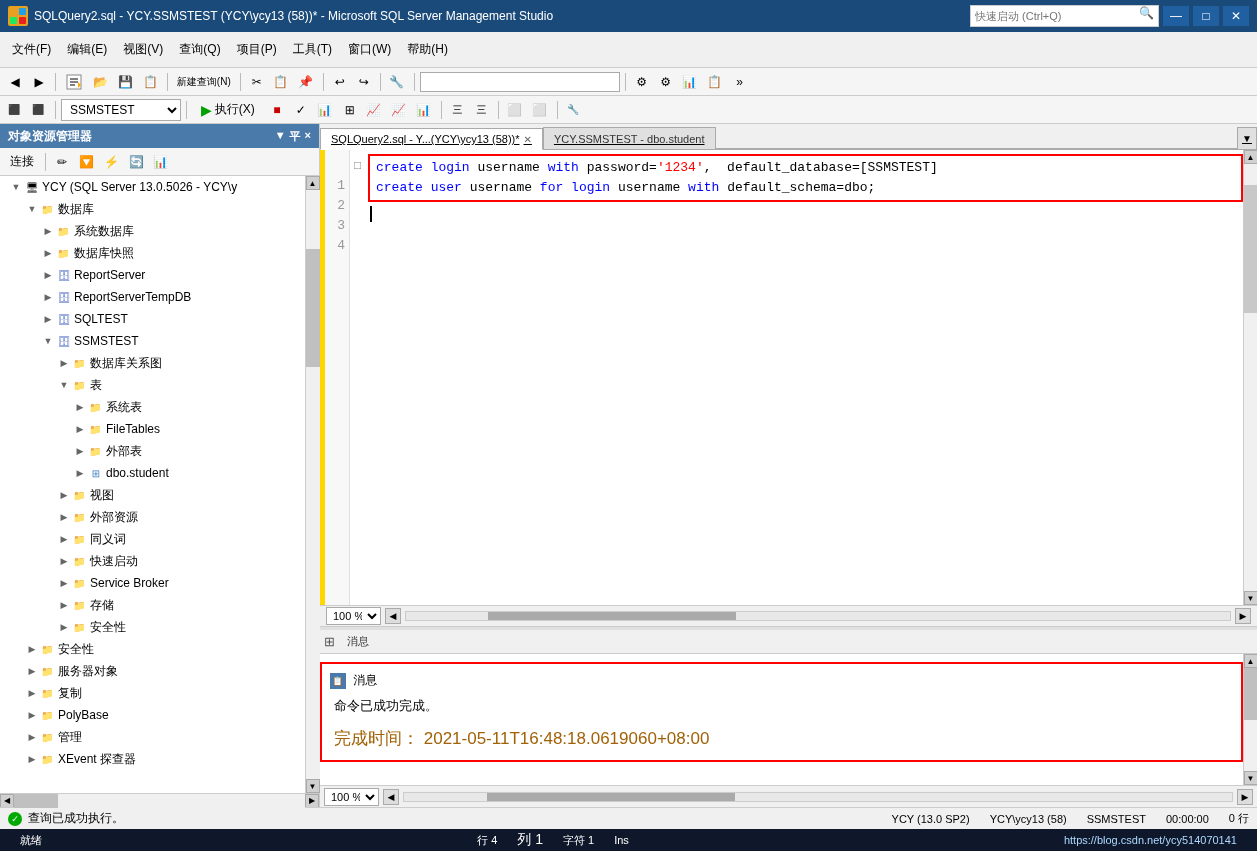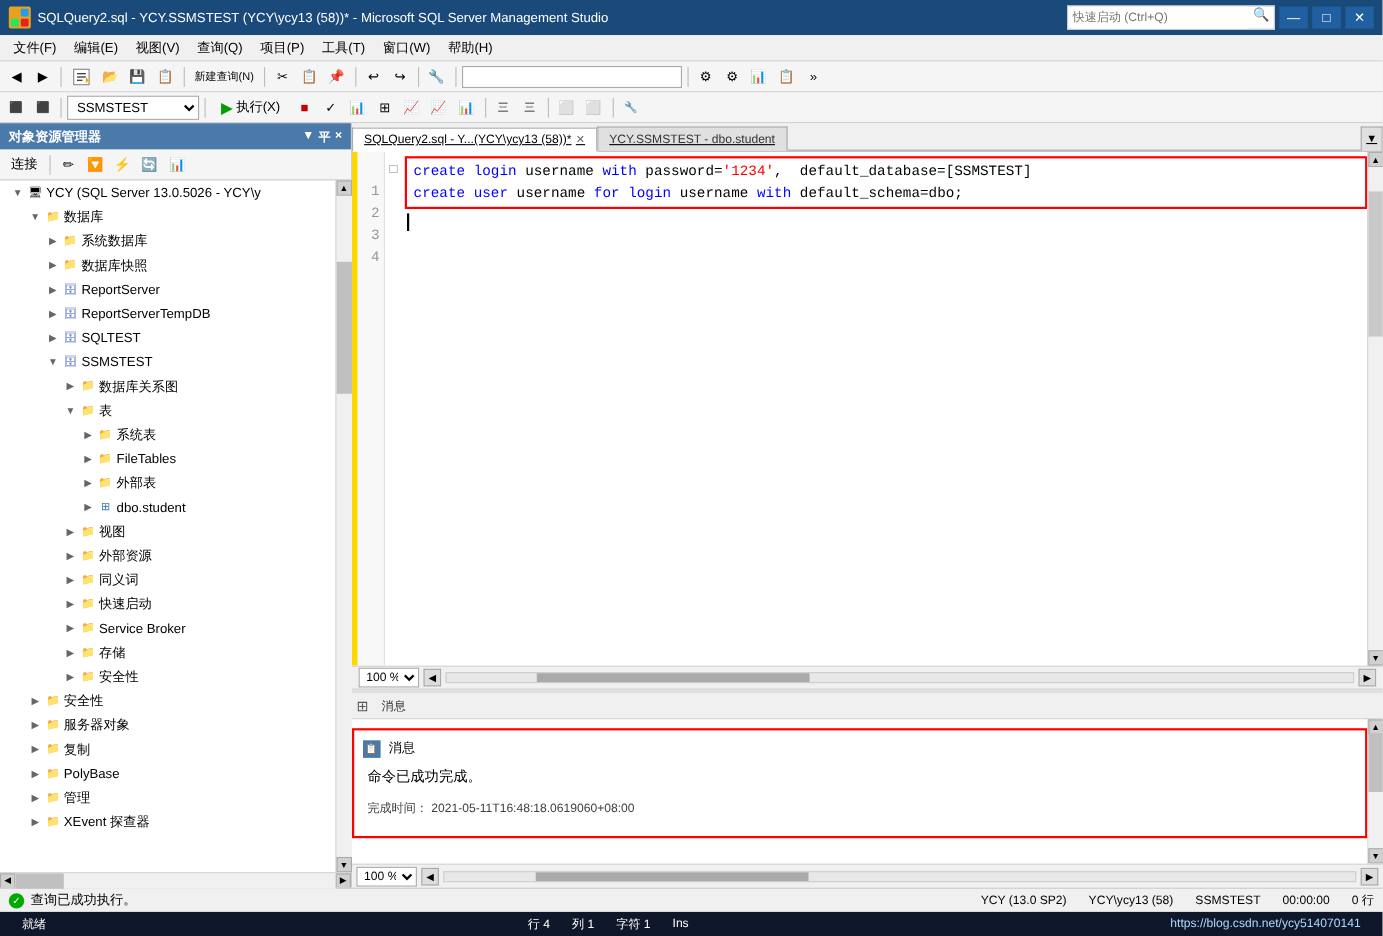--- a/index.html
+++ b/index.html
@@ -73,21 +73,21 @@
       font-size: 12px;
       cursor: pointer;
       display: flex;
       align-items: center;
       justify-content: center;
     }
 
     
     .menu-bar {
       background: #f0f0f0;
-      height: 24px;
+      height: 36px;
       display: flex;
       align-items: center;
       padding: 0 4px;
       border-bottom: 1px solid #ccc;
     }
     .menu-item {
       padding: 2px 8px;
       cursor: pointer;
       font-size: 12px;
       color: #000;
@@ -295,21 +295,21 @@
       height: 16px;
       background: #4a7aaa;
       color: white;
       font-size: 9px;
       text-align: center;
       line-height: 16px;
       margin-right: 4px;
     }
     .msg-title { font-size: 12px; color: #000; margin-bottom: 8px; }
     .msg-body { font-size: 13px; color: #000; margin-left: 4px; }
-    .msg-time { font-size: 11px; color: #404040; margin-left: 4px; margin-top: 12px; }
+    .msg-time { font-size: 17px; color: #a16207; margin-left: 4px; margin-top: 12px; }
 
     
     .zoom-bar {
       height: 22px;
       background: #f0f0f0;
       display: flex;
       align-items: center;
       padding: 0 6px;
       border-bottom: 1px solid #ccc;
       border-top: 1px solid #ccc;
@@ -914,21 +914,21 @@
       <span style="font-size:11px;">0 行</span>
     </div>
   </div>
 
   <div class="status-bar">
     <div class="status-left">
       <span>就绪</span>
     </div>
     <div style="display:flex; align-items:center; gap:20px;">
       <span style="color:white; font-size:11px;">行 4</span>
-      <span style="color:white; font-size:11px;">列 1</span>
+      <span style="color:white; font-size:14px;">列 1</span>
       <span style="color:white; font-size:11px;">字符 1</span>
       <span style="color:white; font-size:11px;">Ins</span>
     </div>
     <div class="status-right">
       <span class="status-right-url">https://blog.csdn.net/ycy514070141</span>
     </div>
   </div>
 </div>
 
 </body></html>

